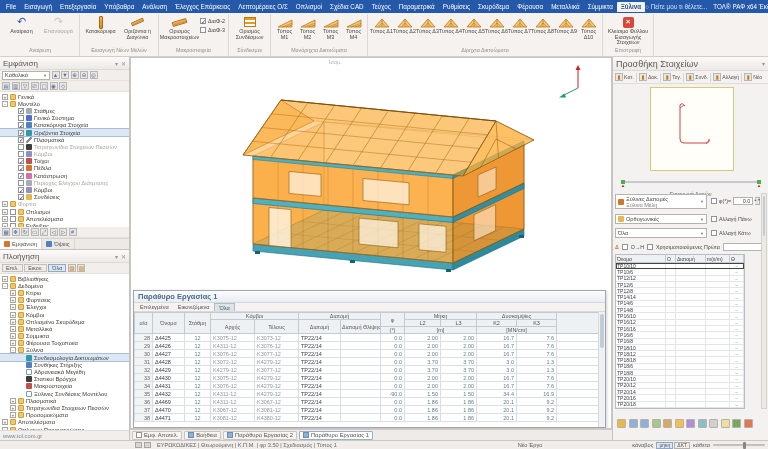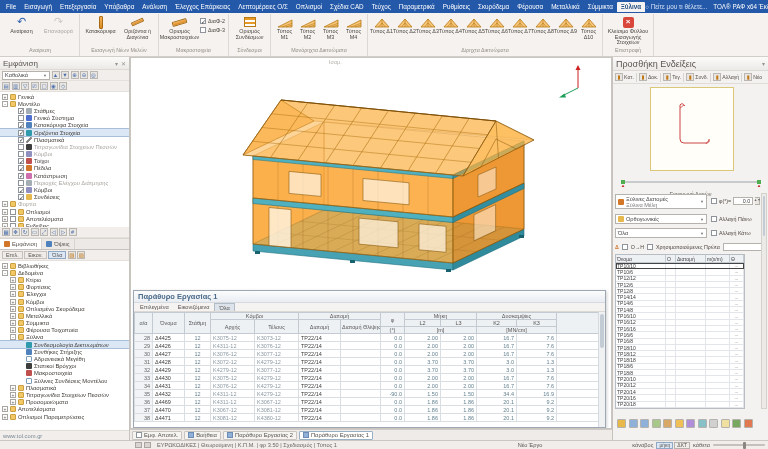--- a/index.html
+++ b/index.html
@@ -530,20 +530,27 @@
             <span class="ti ti-red2"></span>
             <span>Εμφάνιση</span>
           </span>
           <span class="ptab">
             <span class="ti ti-blue"></span>
             <span>Όψεις</span>
           </span>
         </div>
     </div>
     <div class="npanel">
+      <div class="phead">
+        <span>Πλοήγηση</span>
+        <span class="hic">
+            <span>▾</span>
+            <span>✕</span>
+          </span>
+      </div>
       <div class="ptool" id="nav-tabs">
           <span class="minitab">Επιλ.</span>
           <span class="minitab">Εικον.</span>
           <span class="minitab act">Όλα</span>
           <span class="sq" style="color: rgb(192, 120, 24);">▧</span>
           <span class="sq" style="color: rgb(192, 120, 24);">▧</span>
         </div>
       <div class="tree" id="nav-tree">
           <div class="trow" style="padding-left: 2px;">
             <span class="exp">+</span>
@@ -950,21 +957,21 @@
         </span>
         <span class="mtabb act">
           <span class="mico"></span>
           <span>Παράθυρο Εργασίας 1</span>
         </span>
       </div>
   </div>
 
   <div class="rightcol">
     <div class="phead rc" style="top:0;height:14px">
-      <span style="font-size:9px">Προσθήκη Ενδείξεις</span>
+      <span style="font-size:9px">Προσθήκη Στοιχείων</span>
       <span class="hic">
           <span>▾</span>
         </span>
     </div>
     <div class="rtoolbar rc" style="top:14px" id="right-toolbar">
         <span class="rtool">
           <span class="sq" style="color: rgb(192, 120, 24);">▮</span>
           <span>Κατ.</span>
         </span>
         <span style="width: 1px; height: 9px; background: rgb(216, 212, 208);"></span>

